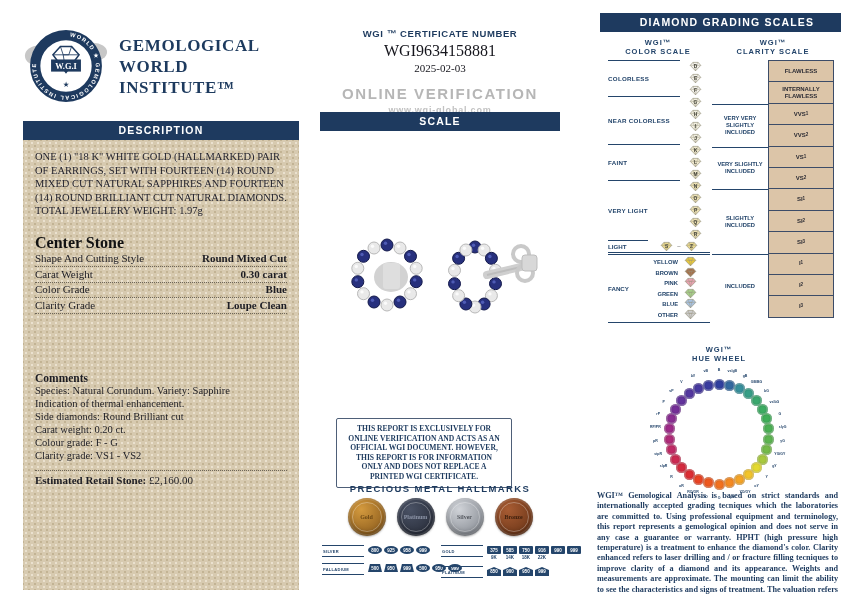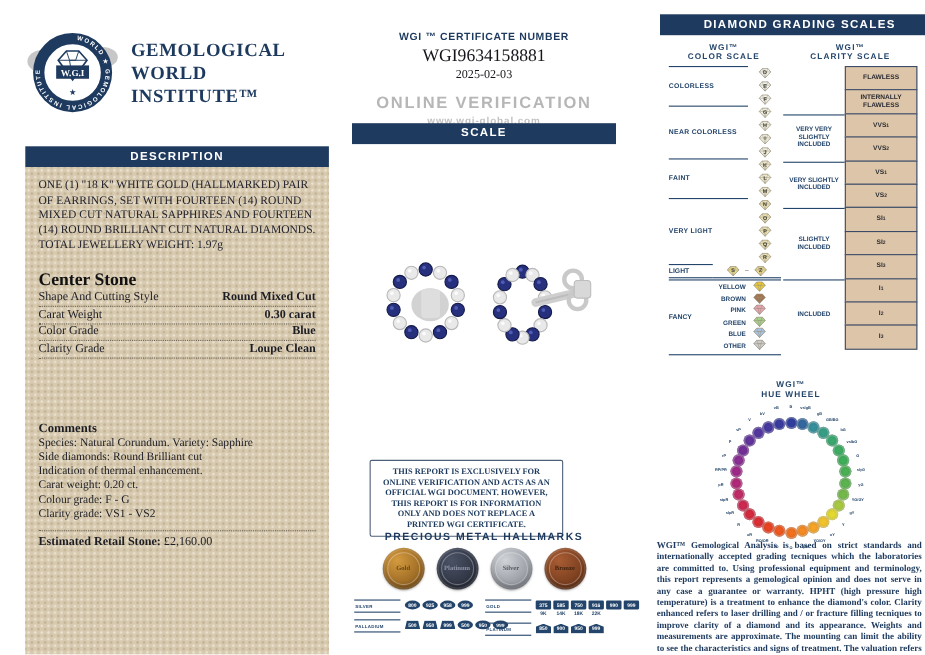--- a/index.html
+++ b/index.html
@@ -9,21 +9,21 @@
 
   
   .col-left { position:absolute; left:23px; top:24px; width:276px; }
   .brand-row { display:flex; align-items:center; height:84px; }
   .brand-logo { width:86px; height:84px; flex:0 0 auto; }
   .brand-name { margin-left:10px; font-family:"Liberation Serif", serif; font-weight:bold;
                 font-size:17px; line-height:21px; letter-spacing:.6px; color:#1d3a5e; }
   .band { background:#1e3a5f; color:#fff; text-align:center; height:19px; line-height:19px;
           font-family:"Liberation Sans", sans-serif; font-weight:bold; font-size:10.5px;
           letter-spacing:1.2px; margin-top:4px; }
-  .left-band { margin-top:25px; }
+  .left-band { margin-top:13px; }
   .panel { margin-top:0; height:450px; padding:10px 12px 0 12px;
            background-color:#d7cab0;
            background-image: radial-gradient(#eae1cf 1px, transparent 1.3px),
                              radial-gradient(#c2b394 1px, transparent 1.3px);
            background-size:6px 6px, 6px 6px; background-position:0 0, 3px 3px; }
   .desc-text { font-size:10.5px; line-height:13.5px; color:#23232e; }
   .cs-title { margin-top:16px; font-size:16px; font-weight:bold; color:#111; }
   .cs-row { display:flex; justify-content:space-between; align-items:flex-end;
             font-size:11px; padding:2px 0 2px 0; border-bottom:1px dotted #6e675a; height:15.5px; }
   .cs-row .v { font-weight:bold;margin-top:40px; }
@@ -175,22 +175,22 @@
             <span class="v">Blue</span>
           </div>
           <div class="cs-row">
             <span>Clarity Grade</span>
             <span class="v">Loupe Clean</span>
           </div>
         </div>
       <div class="cm-title">Comments</div>
       <div id="cm-lines">
           <div class="cm-line">Species: Natural Corundum. Variety: Sapphire</div>
+          <div class="cm-line">Indication of thermal enhancement.</div>
           <div class="cm-line">Side diamonds: Round Brilliant cut</div>
-          <div class="cm-line">Indication of thermal enhancement.</div>
           <div class="cm-line">Carat weight: 0.20 ct.</div>
           <div class="cm-line">Colour grade: F - G</div>
           <div class="cm-line">Clarity grade: VS1 - VS2</div>
         </div>
       <div class="retail-row">
         <span class="lab">Estimated Retail Stone:</span>
         <span>£2,160.00</span>
       </div>
     </div>
   </div>

